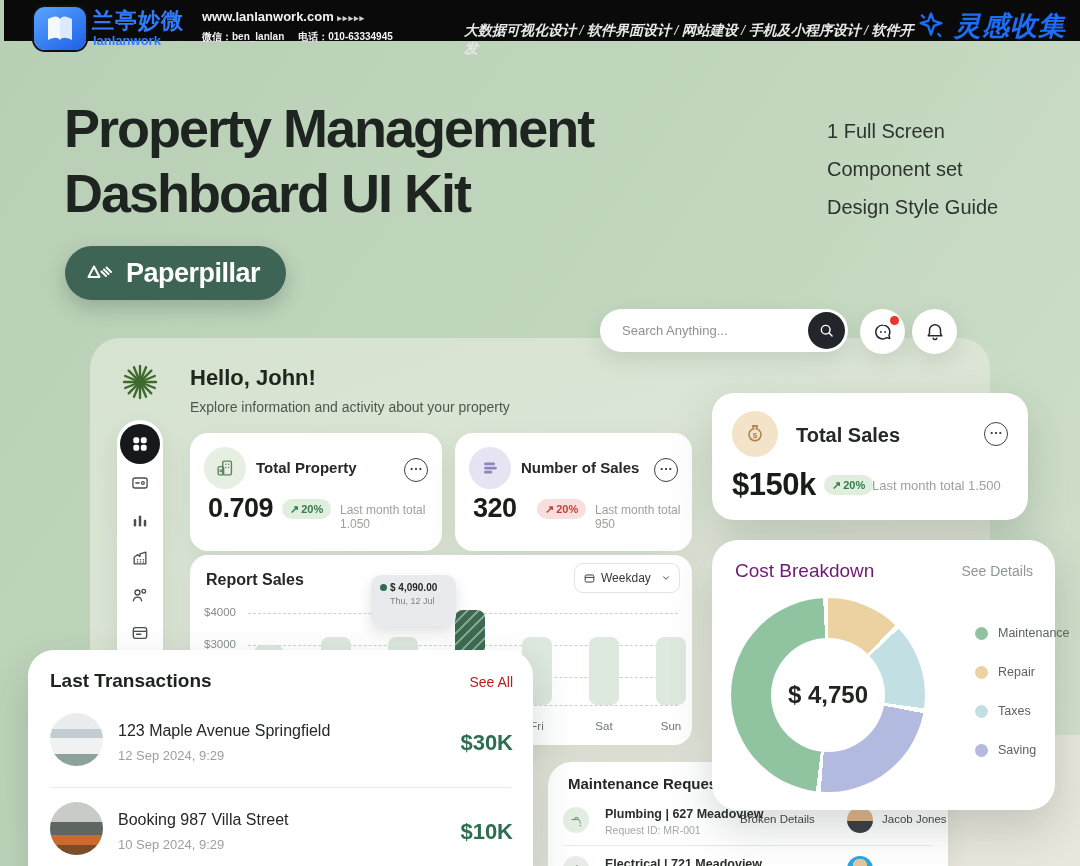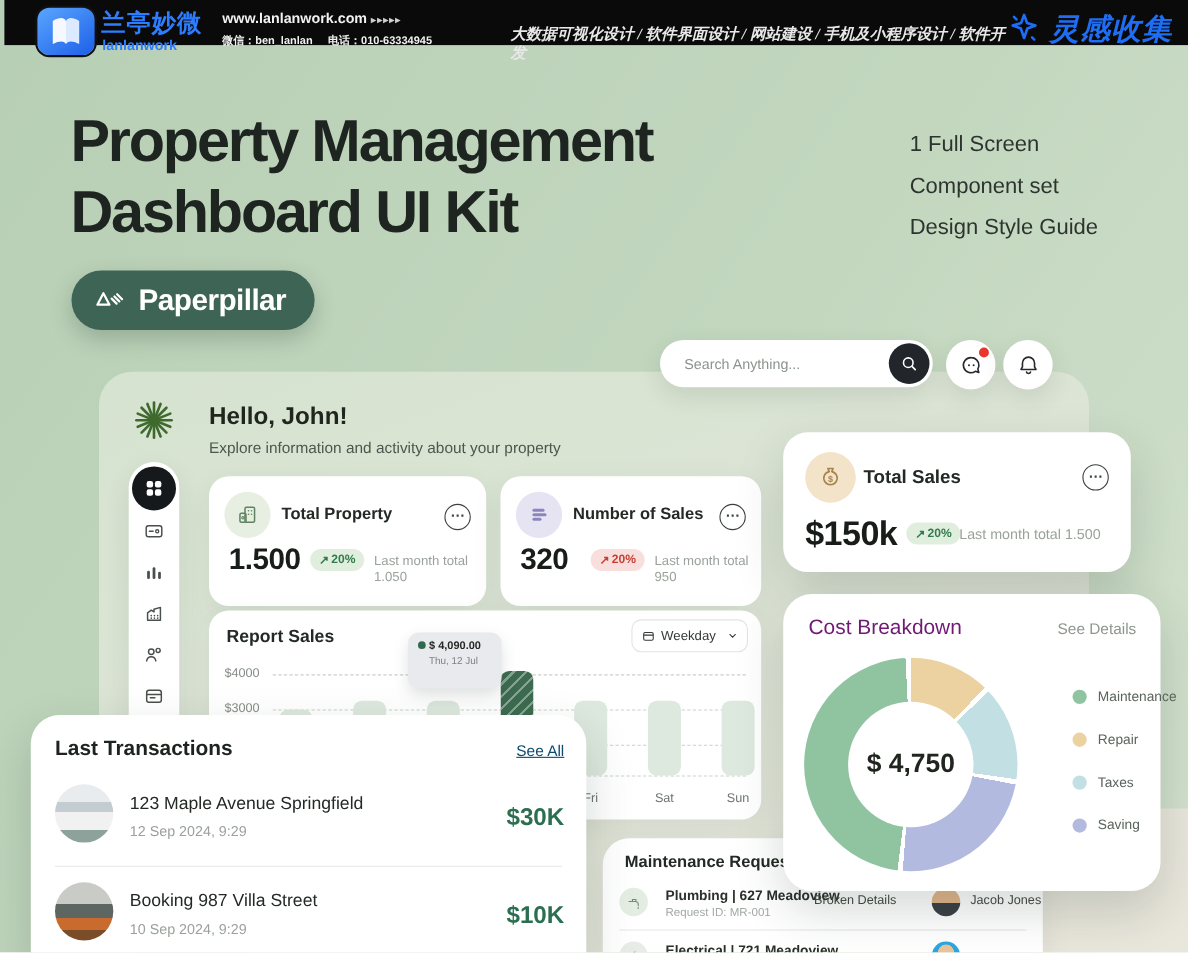--- a/index.html
+++ b/index.html
@@ -95,21 +95,21 @@
   .cb-link{position:absolute;right:22px;top:23px;font-size:14px;color:#8d978f;}
   .donut{position:absolute;left:19px;top:58px;width:194px;height:194px;border-radius:50%;}
   .donut-hole{position:absolute;left:40px;top:40px;width:114px;height:114px;border-radius:50%;background:#fff;
               display:flex;align-items:center;justify-content:center;font-size:24px;font-weight:700;color:#20261f;}
   .leg-row{position:absolute;left:263px;display:flex;align-items:center;gap:10px;}
   .leg-dot{width:13px;height:13px;border-radius:50%;}
   .leg-lab{font-size:12.5px;color:#5b645d;}
 
   
   .tx-title{position:absolute;left:22px;top:20px;font-size:19px;font-weight:700;color:#1d231e;}
-  .tx-link{position:absolute;right:20px;top:24px;font-size:14px;color:#0c4a6e;text-decoration:underline;}
+  .tx-link{position:absolute;right:20px;top:24px;font-size:14px;color:#b91c1c;}
   .tx-row .ava{position:absolute;left:22px;width:53px;height:53px;border-radius:50%;}
   .tx-name{position:absolute;left:90px;font-size:16px;font-weight:400;color:#232924;}
   .tx-date{position:absolute;left:90px;font-size:13px;color:#9aa29b;}
   .tx-amt{position:absolute;right:20px;font-size:22px;font-weight:700;color:#2c6e50;}
   .divider{position:absolute;height:1px;background:#e8eae6;}
 
   
   .mr-title{position:absolute;left:20px;top:13px;font-size:15px;font-weight:700;color:#232924;}
   .mr-ic{position:absolute;left:15px;width:26px;height:26px;border-radius:50%;background:#e3ede2;
          display:flex;align-items:center;justify-content:center;}
@@ -280,21 +280,21 @@
         <g fill="#5f8260">
             <circle cx="13" cy="8" r=".8"></circle>
             <circle cx="16" cy="8" r=".8"></circle>
             <circle cx="13" cy="11.5" r=".8"></circle>
             <circle cx="16" cy="11.5" r=".8"></circle>
           </g>
       </svg>
     </div>
     <div class="stat-title">Total Property</div>
     <div class="menu-dots" style="right:14px;top:25px">⋯</div>
-    <div class="stat-val">1.500</div>
+    <div class="stat-val">0.709</div>
     <div class="badge up" style="left:92px;top:66px">
       <span>↗</span>
         <span>20%</span>
     </div>
     <div class="stat-note" style="left:150px;top:70px">Last month total 1.050</div>
   </div>
 
   <div class="card stat" style="left:455px;top:433px;width:237px">
     <div class="icircle" style="left:14px;top:14px;width:42px;height:42px;background:#e6e4f3">
       <svg width="22" height="22" viewBox="0 0 24 24">
@@ -315,21 +315,21 @@
     <div class="stat-note" style="left:140px;top:70px">Last month total 950</div>
   </div>
 
   <div class="card float" style="left:712px;top:393px;width:316px;height:127px;border-radius:22px">
     <div class="icircle" style="left:20px;top:18px;width:46px;height:46px;background:#f3e3c9">
       <svg width="26" height="26" viewBox="0 0 24 24">
         <path d="M9.8 4.5h4.4l-1.1 2.6a5.6 5.6 0 1 1-2.2 0z" fill="none" stroke="#a8834f" stroke-width="1.4" stroke-linejoin="round"></path>
         <text x="12" y="15.8" font-size="7.5" font-weight="bold" fill="#a8834f" text-anchor="middle" font-family="Liberation Sans,sans-serif">$</text>
       </svg>
     </div>
-    <div class="stat-title" style="left:73px;top:31px;font-size:17px">Total Sales</div>
+    <div class="stat-title" style="left:84px;top:31px;font-size:20px">Total Sales</div>
     <div class="menu-dots" style="right:20px;top:29px">⋯</div>
     <div class="stat-val" style="left:20px;top:74px;font-size:31px">$150k</div>
     <div class="badge up" style="left:112px;top:82px">
       <span>↗</span>
         <span>20%</span>
     </div>
     <div class="stat-note" style="left:160px;top:85px;font-size:13px">Last month total 1.500</div>
   </div>
 
   <div class="card" style="left:190px;top:555px;width:502px;height:190px;border-radius:18px">

